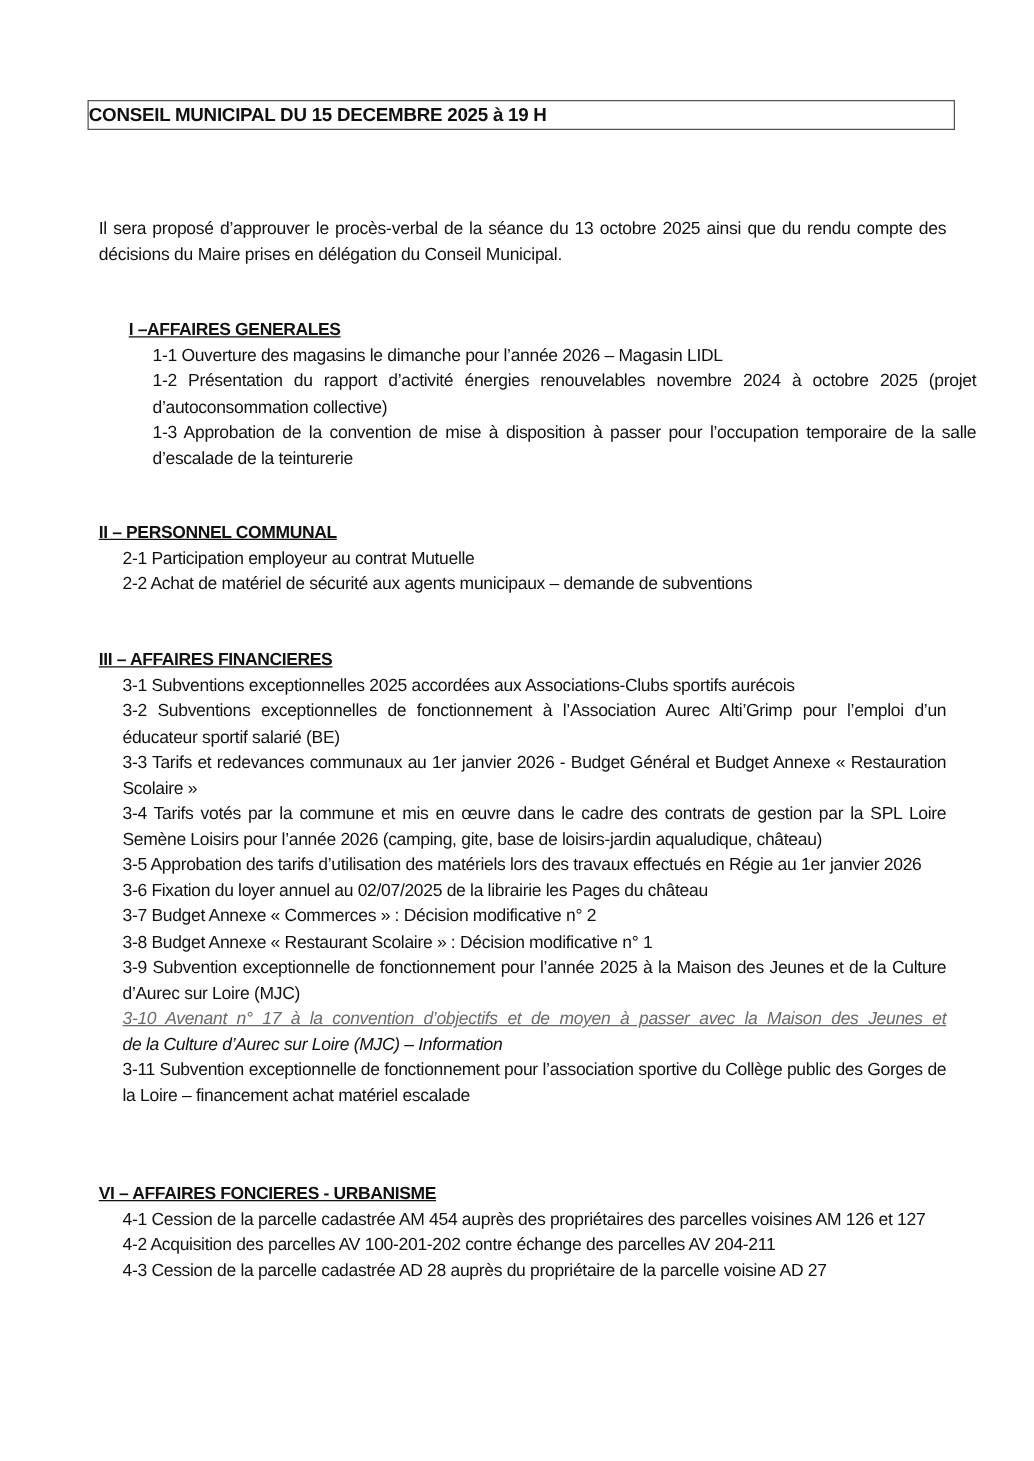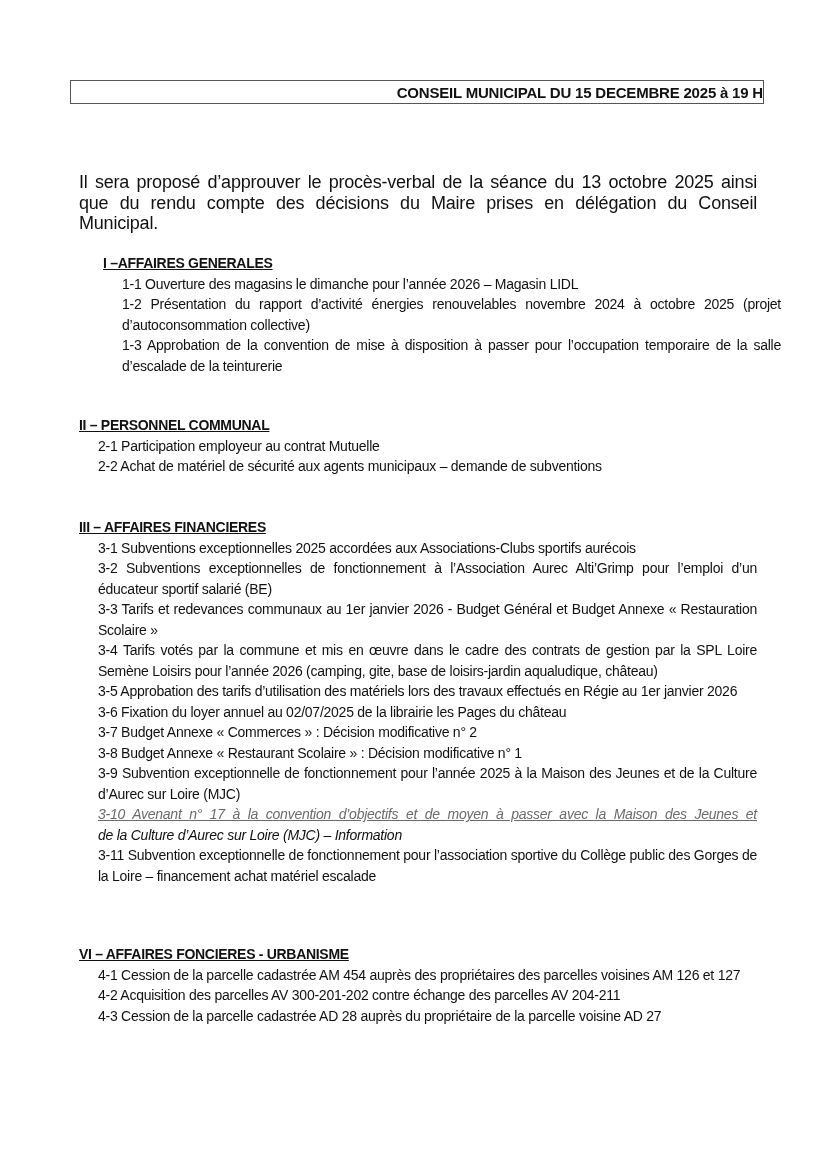--- a/index.html
+++ b/index.html
@@ -2,30 +2,30 @@
 <html><head>
   <meta charset="utf-8">
   <style>
     html, body { margin: 0; padding: 0; background: #ffffff; }
     body { width: 827px; height: 1169px; position: relative; overflow: hidden;
            font-family: "Liberation Sans", sans-serif; color: #111; }
     .page { position: absolute; left: 0; top: 0; width: 827px; height: 1169px; }
     .title-box {
       position: absolute; left: 70px; top: 80px; width: 694px; height: 24px;
       border: 1px solid #555; box-sizing: border-box;
-      display: flex; align-items: center; justify-content: flex-end;
+      display: flex; align-items: center; justify-content: flex-start;
       font-weight: bold; font-size: 15px; letter-spacing: -0.2px;
     }
     .subtitle {
       position: absolute; left: 0; width: 827px; top: 109px; text-align: center;
       font-weight: bold; font-size: 15px; text-decoration: underline;
     }
     .intro {
       position: absolute; left: 79px; width: 678px; top: 172px;
-      font-size: 18px; line-height: 20.5px; text-align: justify; letter-spacing: -0.2px;
+      font-size: 14px; line-height: 20.5px; text-align: justify; letter-spacing: -0.2px;
     }
     .section { position: absolute; left: 79px; width: 678px; }
     .section-title {
       font-weight: bold; font-size: 14px; text-decoration: underline; line-height: 20.5px;
       letter-spacing: -0.3px;
     }
     .items { margin-left: 19px; }
     .item {
       font-size: 14px; line-height: 20.5px; text-align: justify; letter-spacing: -0.25px;
     }
@@ -78,18 +78,18 @@
         <div class="dark">de la Culture d’Aurec sur Loire (MJC) – Information</div>
       </div>
       <div class="item">3-11 Subvention exceptionnelle de fonctionnement pour l’association sportive du Collège public des Gorges de la Loire – financement achat matériel escalade</div>
     </div>
   </div>
 
   <div class="section" style="top:944px;">
     <div class="section-title">VI – AFFAIRES FONCIERES - URBANISME</div>
     <div class="items">
       <div class="item">4-1 Cession de la parcelle cadastrée AM 454 auprès des propriétaires des parcelles voisines AM 126 et 127</div>
-      <div class="item">4-2 Acquisition des parcelles AV 300-201-202 contre échange des parcelles AV 204-211</div>
+      <div class="item">4-2 Acquisition des parcelles AV 100-201-202 contre échange des parcelles AV 204-211</div>
       <div class="item">4-3 Cession de la parcelle cadastrée AD 28 auprès du propriétaire de la parcelle voisine AD 27</div>
     </div>
   </div>
 
 </div>
 
 </body></html>

